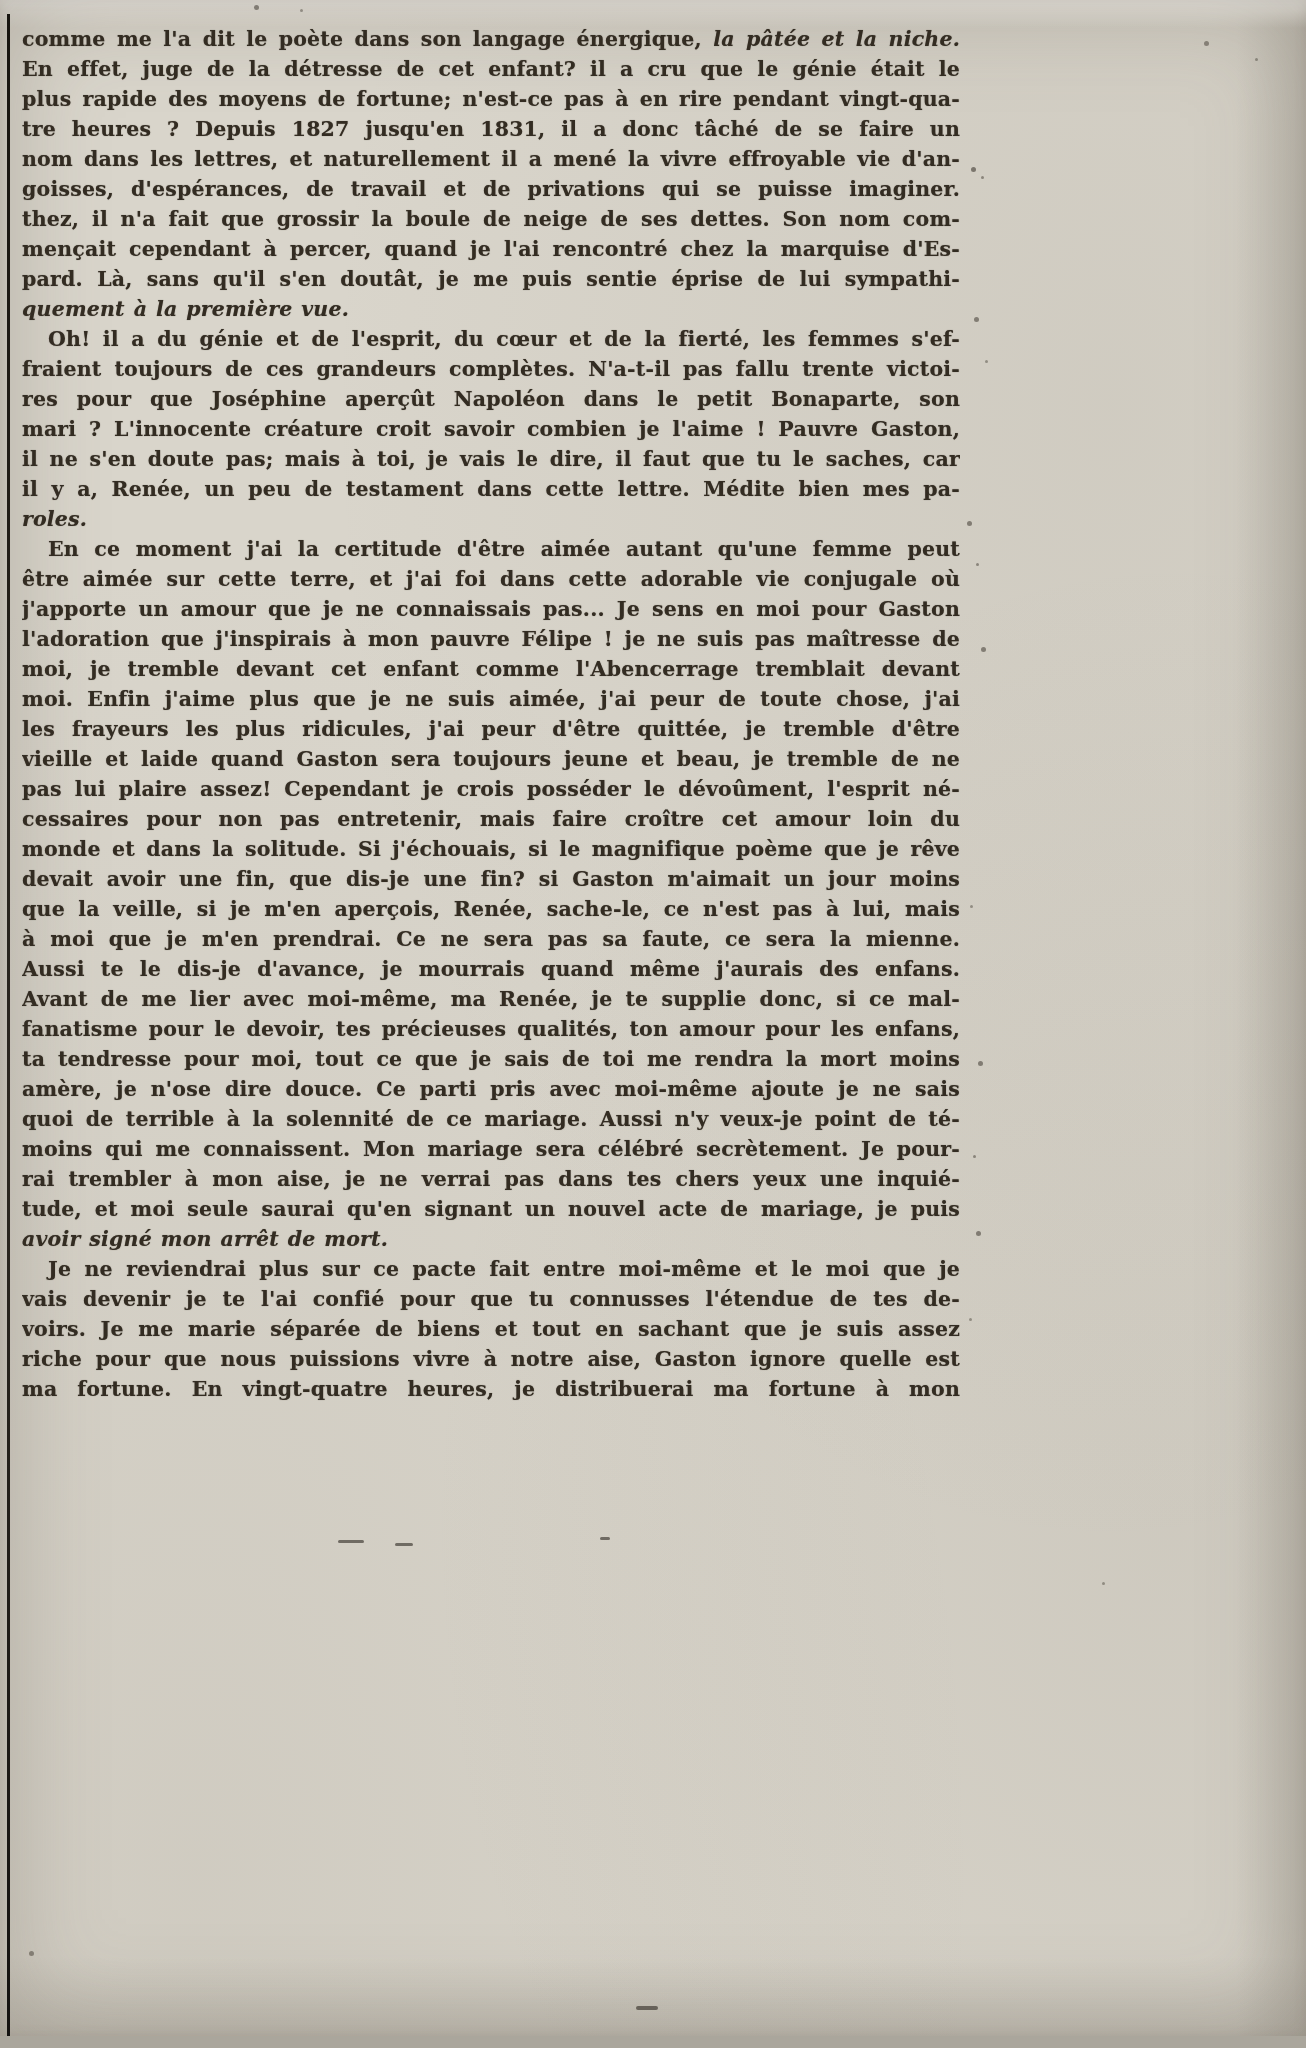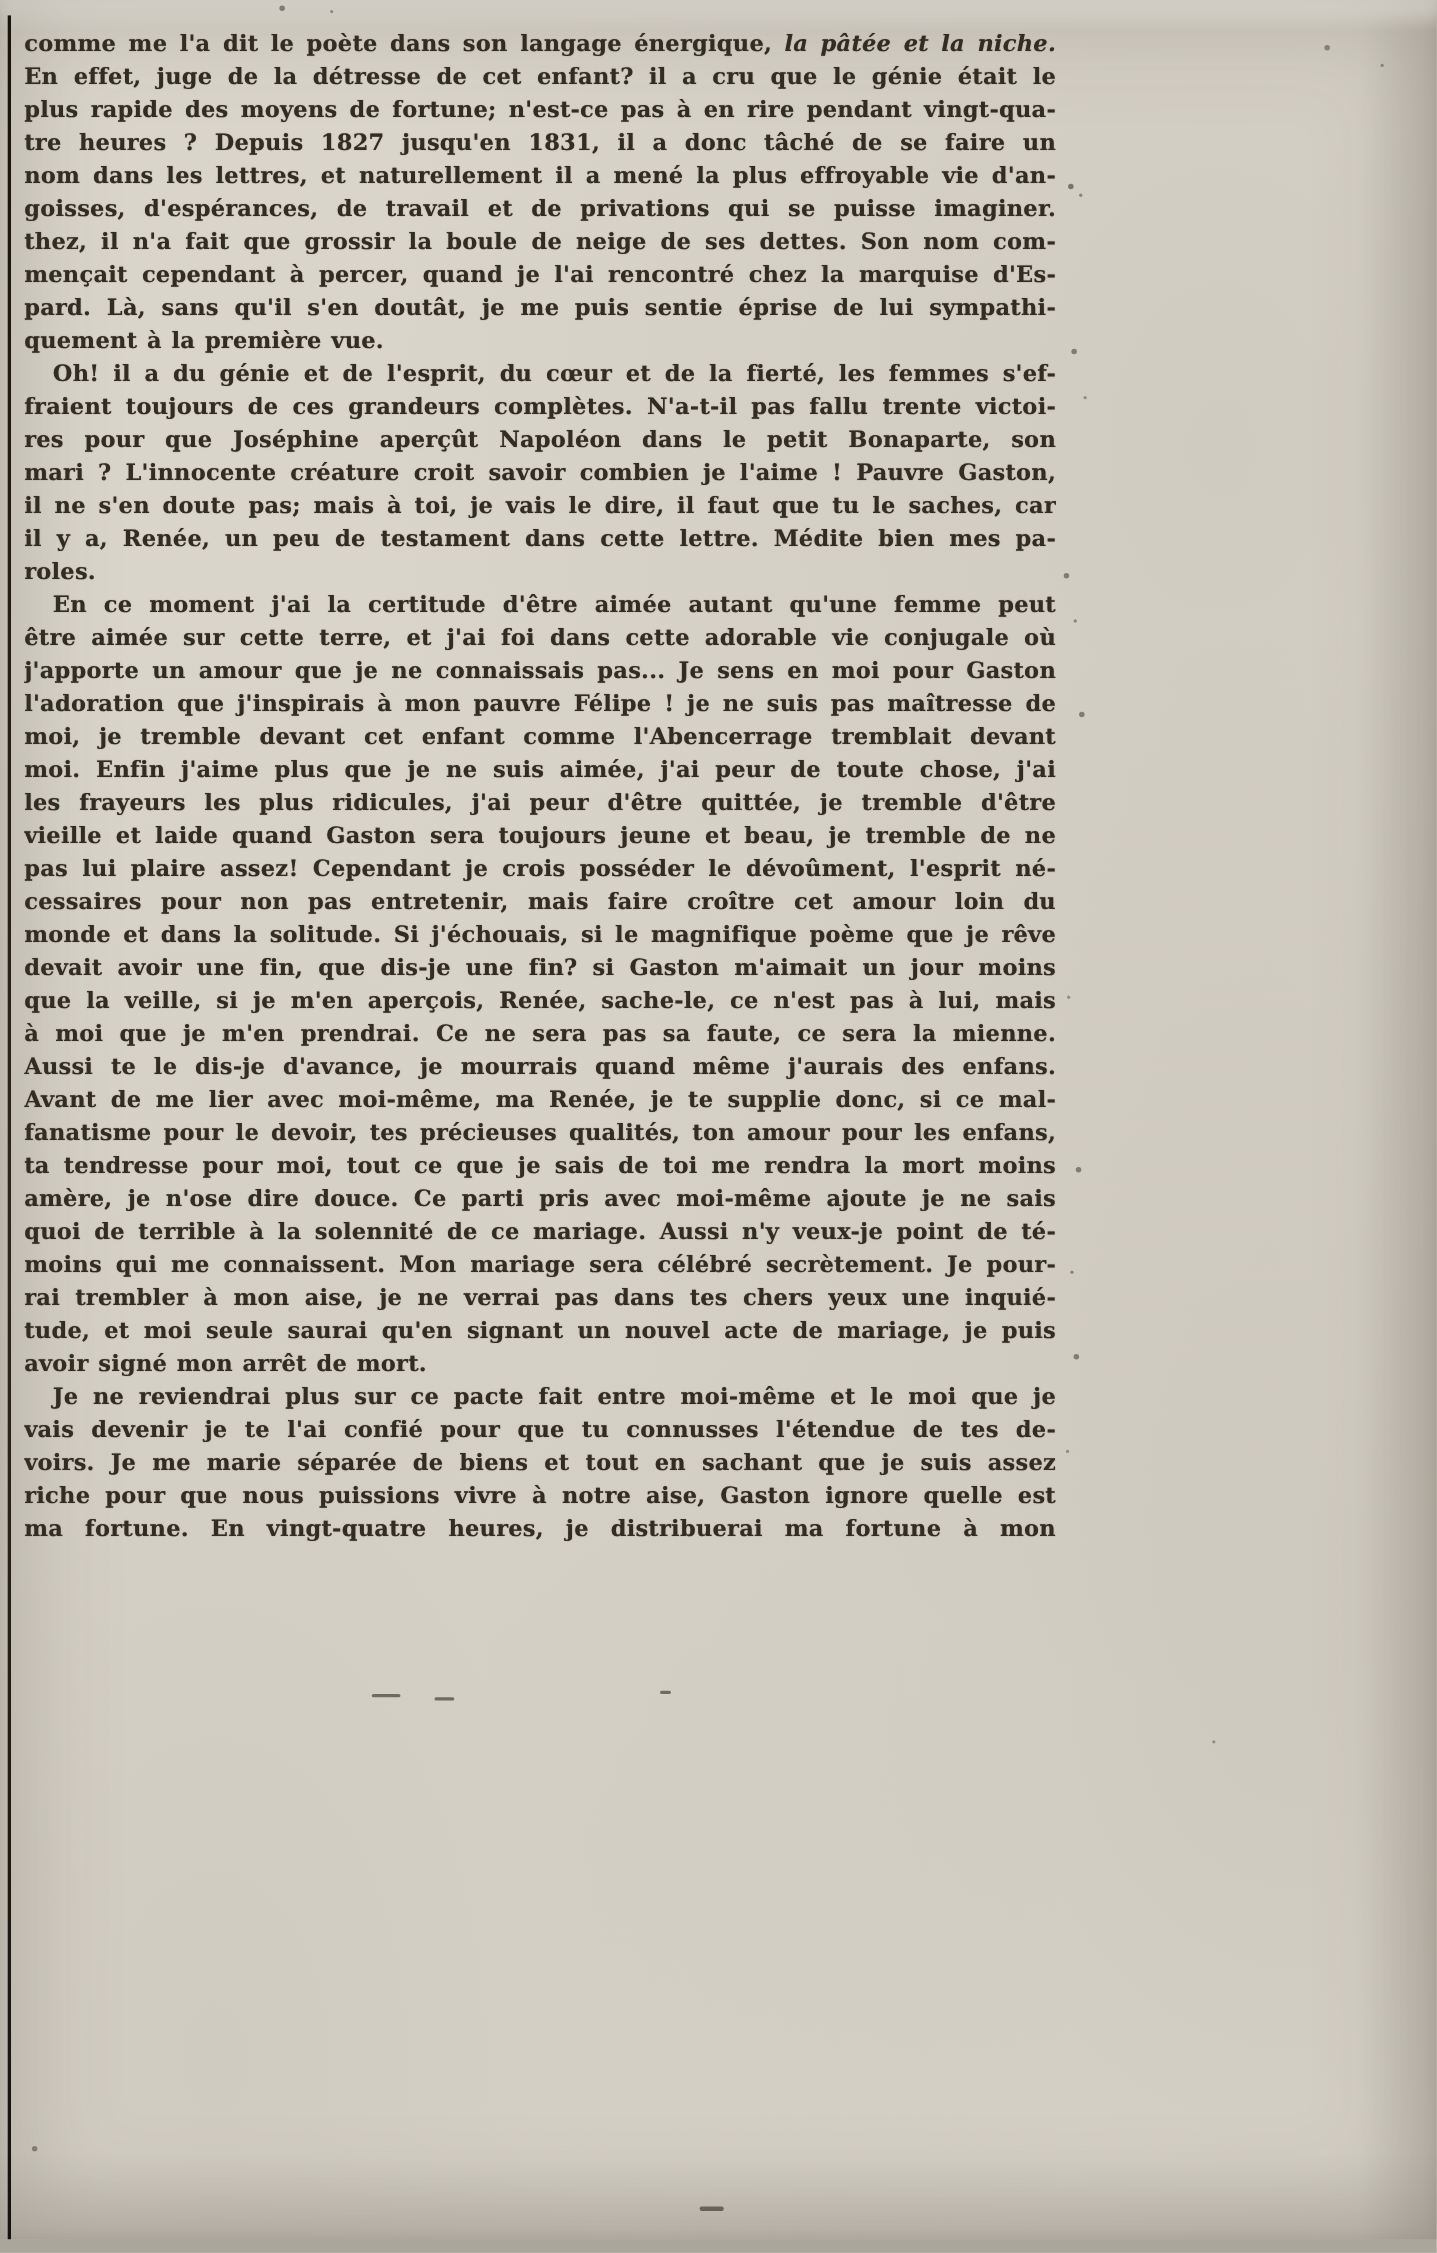--- a/index.html
+++ b/index.html
@@ -48,21 +48,21 @@
   }
   .paragraph { margin:0; }
   .paragraph.indent .line:first-child { text-indent:26px; }
   .line {
     height:30px;
     line-height:30px;
     overflow:hidden;
     text-align:justify;
     text-align-last:justify;
   }
-  .line.last { text-align-last:left; }
+  .line.last { text-align-last:left;font-style:italic; }
   .line i { font-style:italic; }
   .speckles {
     position:absolute; left:0; top:0;
     width:3px; height:3px; border-radius:50%;
     background:transparent;
     box-shadow:
       972px 168px 0 1px rgba(50,44,36,.55),
       981px 176px 0 0 rgba(50,44,36,.45),
       975px 318px 0 1px rgba(50,44,36,.5),
       985px 360px 0 0 rgba(50,44,36,.4),
@@ -92,21 +92,21 @@
 <body>
 
 <div class="page">
   <div class="column-rule"></div>
   <div class="text-block">
       <div class="paragraph">
         <div class="line"><span>comme me l'a dit le poète dans son langage énergique, </span><i>la pâtée et la niche.</i><span></span></div>
         <div class="line"><span>En effet, juge de la détresse de cet enfant? il a cru que le génie était le</span></div>
         <div class="line"><span>plus rapide des moyens de fortune; n'est-ce pas à en rire pendant vingt-qua-</span></div>
         <div class="line"><span>tre heures ? Depuis 1827 jusqu'en 1831, il a donc tâché de se faire un</span></div>
-        <div class="line"><span>nom dans les lettres, et naturellement il a mené la plus effroyable vie d'an-</span></div>
+        <div class="line"><span>nom dans les lettres, et naturellement il a mené la vivre effroyable vie d'an-</span></div>
         <div class="line"><span>goisses, d'espérances, de travail et de privations qui se puisse imaginer.</span></div>
         <div class="line"><span>thez, il n'a fait que grossir la boule de neige de ses dettes. Son nom com-</span></div>
         <div class="line"><span>mençait cependant à percer, quand je l'ai rencontré chez la marquise d'Es-</span></div>
         <div class="line"><span>pard. Là, sans qu'il s'en doutât, je me puis sentie éprise de lui sympathi-</span></div>
         <div class="line last"><span>quement à la première vue.</span></div>
       </div>
       <div class="paragraph indent">
         <div class="line"><span>Oh! il a du génie et de l'esprit, du cœur et de la fierté, les femmes s'ef-</span></div>
         <div class="line"><span>fraient toujours de ces grandeurs complètes. N'a-t-il pas fallu trente victoi-</span></div>
         <div class="line"><span>res pour que Joséphine aperçût Napoléon dans le petit Bonaparte, son</span></div>

